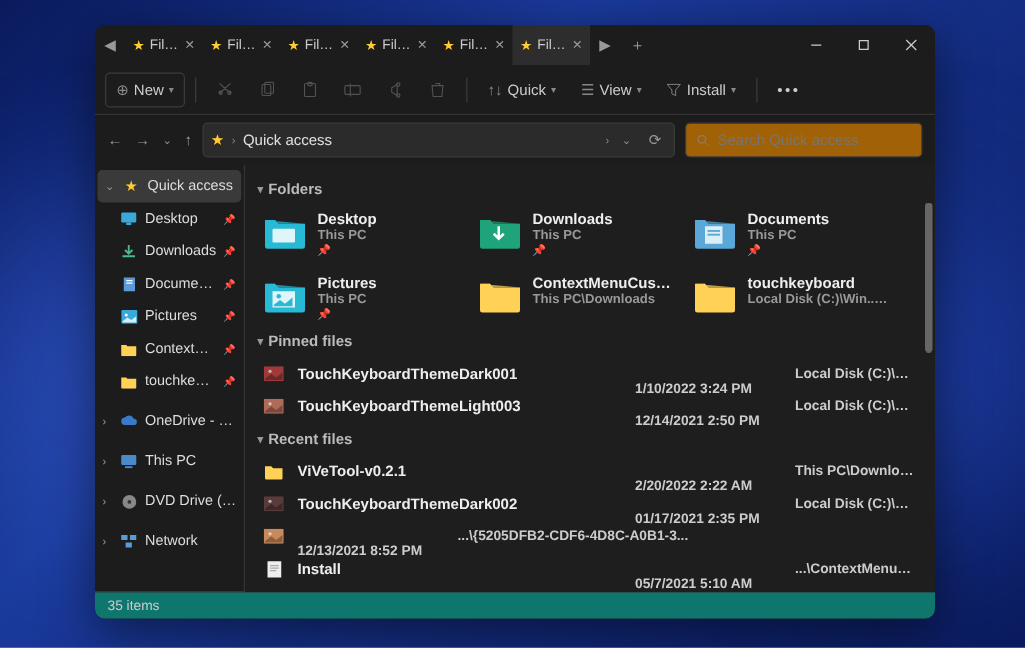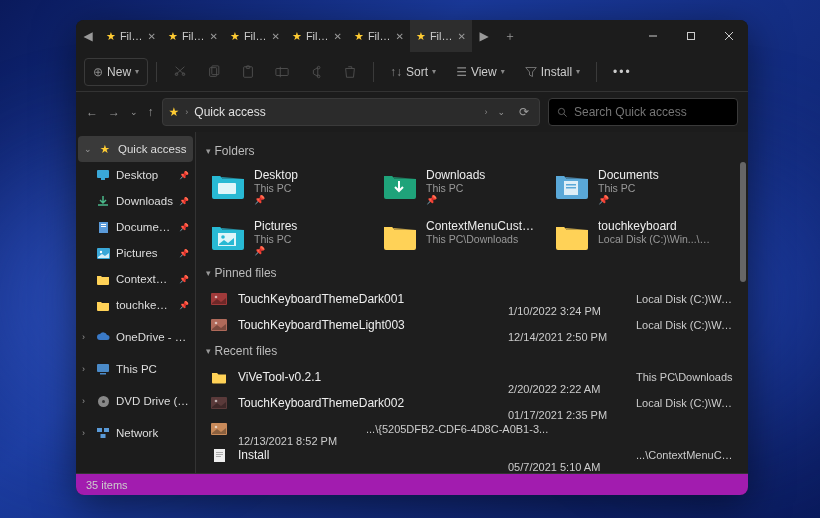--- a/index.html
+++ b/index.html
@@ -24,47 +24,47 @@
 .tbtn.disabled { opacity:0.5; }
 .tsep { width:1px; height:20px; background:#3a3a3a; margin:0 4px; }
 .newbtn { border:1px solid #3a3a3a; border-radius:4px; }
 .addrrow { height:40px; display:flex; align-items:center; padding:0 10px; gap:8px; }
 .navgr { display:flex; align-items:center; gap:10px; }
 .navgr span { color:#999; cursor:pointer; font-size:12px; }
 .addrbar { flex:1; height:28px; background:#2b2b2b; border:1px solid #3a3a3a; border-radius:4px; display:flex; align-items:center; padding:0 6px; gap:6px; }
 .addrbar .star { color:#ffcc33; font-size:12px; }
 .addrbar .txt { flex:1; font-size:12px; color:#e0e0e0; }
 .addrbar .chev, .addrbar .refresh { color:#999; cursor:pointer; padding:0 4px; }
-.searchbar { width:190px; height:28px; background:#000000; border:1px solid #3a3a3a; border-radius:4px; display:flex; align-items:center; padding:0 8px; gap:6px; color:#888; }
+.searchbar { width:190px; height:28px; background:#a16207; border:1px solid #3a3a3a; border-radius:4px; display:flex; align-items:center; padding:0 8px; gap:6px; color:#888; }
 .searchbar input { background:transparent; border:none; outline:none; color:#ccc; flex:1; font-size:12px; }
 .body { flex:1; display:flex; overflow:hidden; }
 .sidebar { width:120px; background:#1c1c1c; border-right:1px solid #333; overflow-y:auto; padding:4px 0; }
 .sbitem { display:flex; align-items:center; height:26px; padding:0 6px 0 10px; gap:6px; font-size:11.5px; color:#ddd; cursor:pointer; white-space:nowrap; overflow:hidden; }
 .sbitem.active { background:#3a3a3a; border-radius:4px; margin:0 2px; }
 .sbitem .ic { width:14px; display:flex; justify-content:center; flex-shrink:0; }
 .sbitem .lbl { flex:1; overflow:hidden; text-overflow:ellipsis; }
 .sbitem .pin { color:#777; font-size:8px; flex-shrink:0; }
 .sbitem .exp { color:#999; font-size:9px; width:8px; margin-left:-4px; flex-shrink:0; }
-.main { flex:1; overflow-y:auto; overflow-x:hidden; background:#1e1e1e; padding:6px 10px; }
+.main { flex:1; overflow-y:auto; overflow-x:hidden; background:#1e1e1e; padding:6px 10px;font-weight:bold; }
 .grphdr { display:flex; align-items:center; gap:4px; color:#bbb; font-size:12px; margin:6px 0; cursor:pointer; }
 .grphdr::before { content:"▾"; font-size:9px; color:#999; }
 .folders { display:flex; flex-wrap:wrap; gap:6px; }
 .fcard { width:166px; display:flex; align-items:flex-start; gap:8px; padding:4px; cursor:pointer; }
 .fcard .ficon { width:36px; height:36px; flex-shrink:0; display:flex; align-items:center; justify-content:center; }
 .fcard .finfo { flex:1; overflow:hidden; }
 .fcard .fname { font-size:12px; color:#eee; white-space:nowrap; overflow:hidden; text-overflow:ellipsis; }
 .fcard .fsub { font-size:10.5px; color:#999; white-space:nowrap; overflow:hidden; text-overflow:ellipsis; }
 .fcard .fpin { color:#777; font-size:9px; margin-top:1px; }
 .filelist { display:flex; flex-direction:column; }
 .frow { display:flex; align-items:center; height:26px; gap:10px; cursor:pointer; padding:0 4px; }
 .frow .ricon { width:18px; display:flex; justify-content:center; flex-shrink:0; }
 .frow .rname { width:260px; font-size:12px; color:#eee; white-space:nowrap; overflow:hidden; text-overflow:ellipsis; }
 .frow .rdate { width:118px; font-size:11px; color:#ccc;margin-top:24px; }
 .frow .rpath { flex:1; font-size:11px; color:#ccc; white-space:nowrap; overflow:hidden; text-overflow:ellipsis; }
-.statusbar { height:22px; background:#a21caf; border-top:1px solid #333; display:flex; align-items:center; padding:0 10px; font-size:11px; color:#ccc; }
+.statusbar { height:22px; background:#0f766e; border-top:1px solid #333; display:flex; align-items:center; padding:0 10px; font-size:11px; color:#ccc; }
 .vscroll { position:absolute; right:2px; top:142px; width:6px; height:280px; }
 .vscroll .thumb { width:6px; height:120px; background:#666; border-radius:3px; }
 svg { display:block; }
 </style>
 </head>
 <body>
 <div class="glow1"></div>
 <div class="glow2"></div>
 
 <div class="window">
@@ -164,21 +164,21 @@
         </svg>
       </div>
     <div class="tbtn disabled">
         <svg width="14" height="14" viewBox="0 0 16 16">
           <path d="M3 4h10l-1 10H4L3 4zm3-2h4v2" fill="none" stroke="currentColor"></path>
         </svg>
       </div>
     <div class="tsep"></div>
     <div class="tbtn">
         <span class="ico">↑↓</span>
-        <span>Sort</span>
+        <span>Quick</span>
         <span style="font-size:8px;color:#888">▾</span>
       </div>
     <div class="tbtn">
         <span class="ico">☰</span>
         <span>View</span>
         <span style="font-size:8px;color:#888">▾</span>
       </div>
     <div class="tbtn">
         <svg class="ico" width="12" height="12" viewBox="0 0 16 16">
           <path d="M1 2h14L10 8v6l-4-2V8L1 2z" fill="none" stroke="currentColor"></path>

